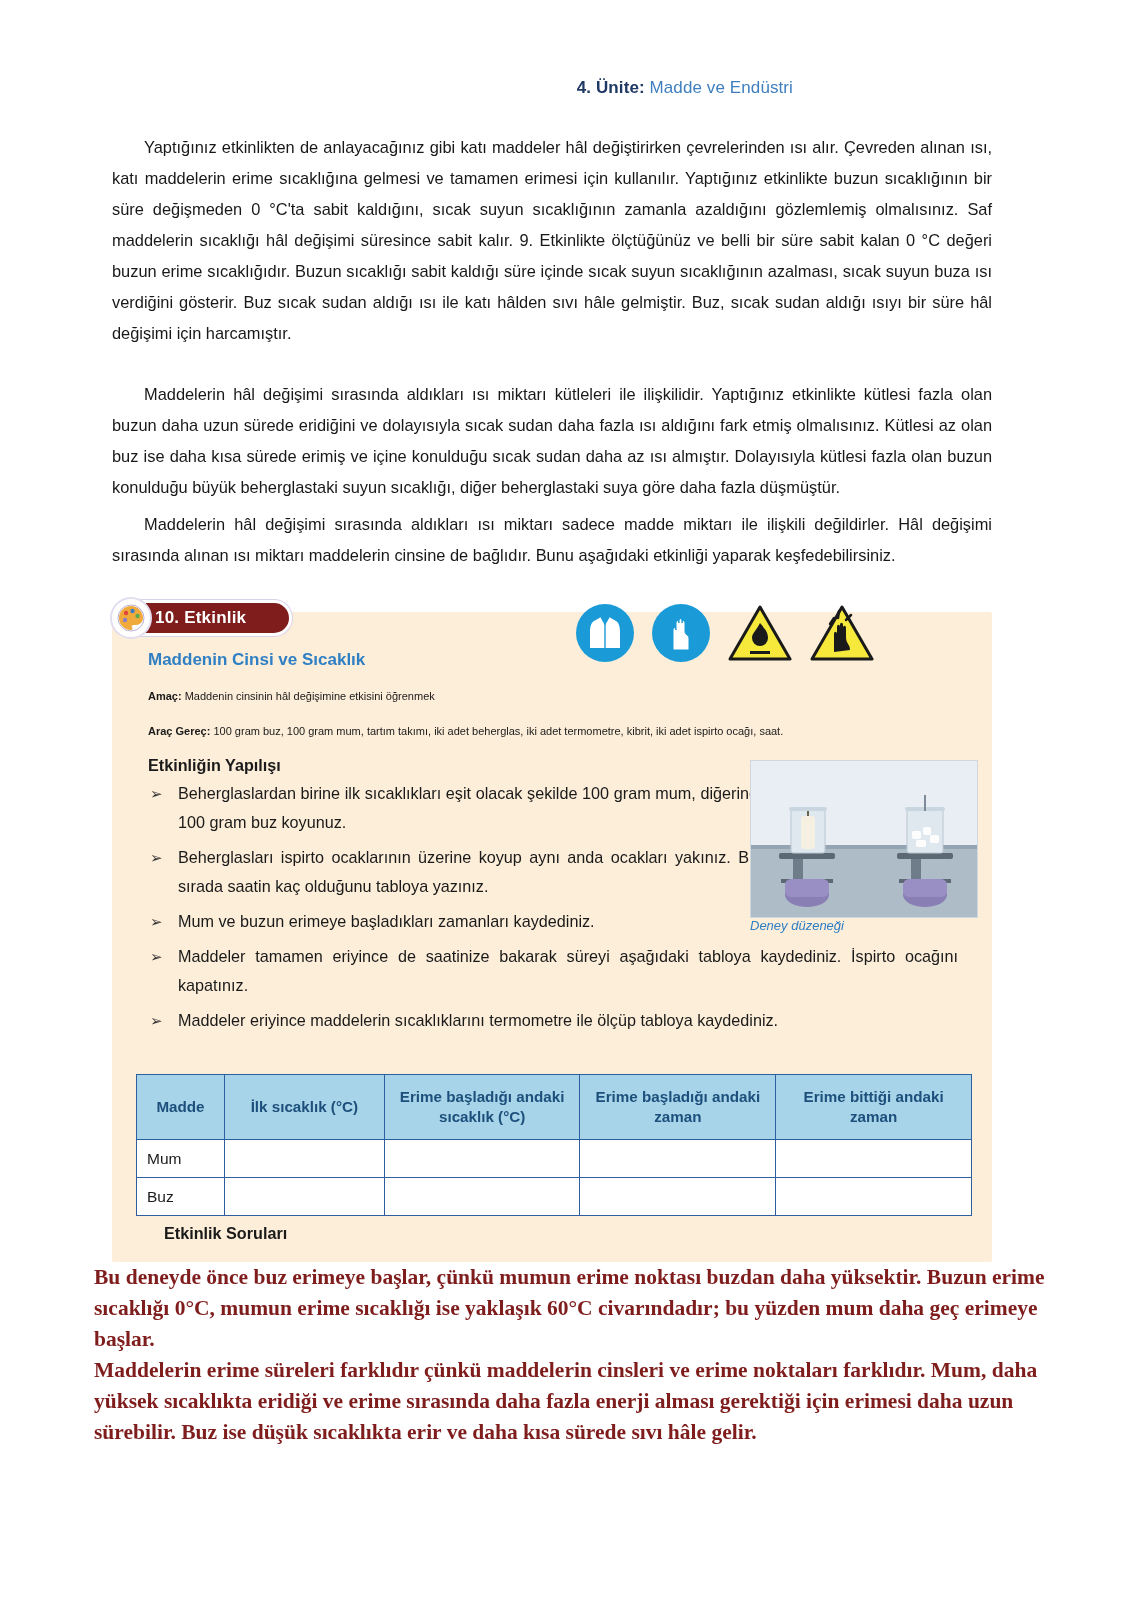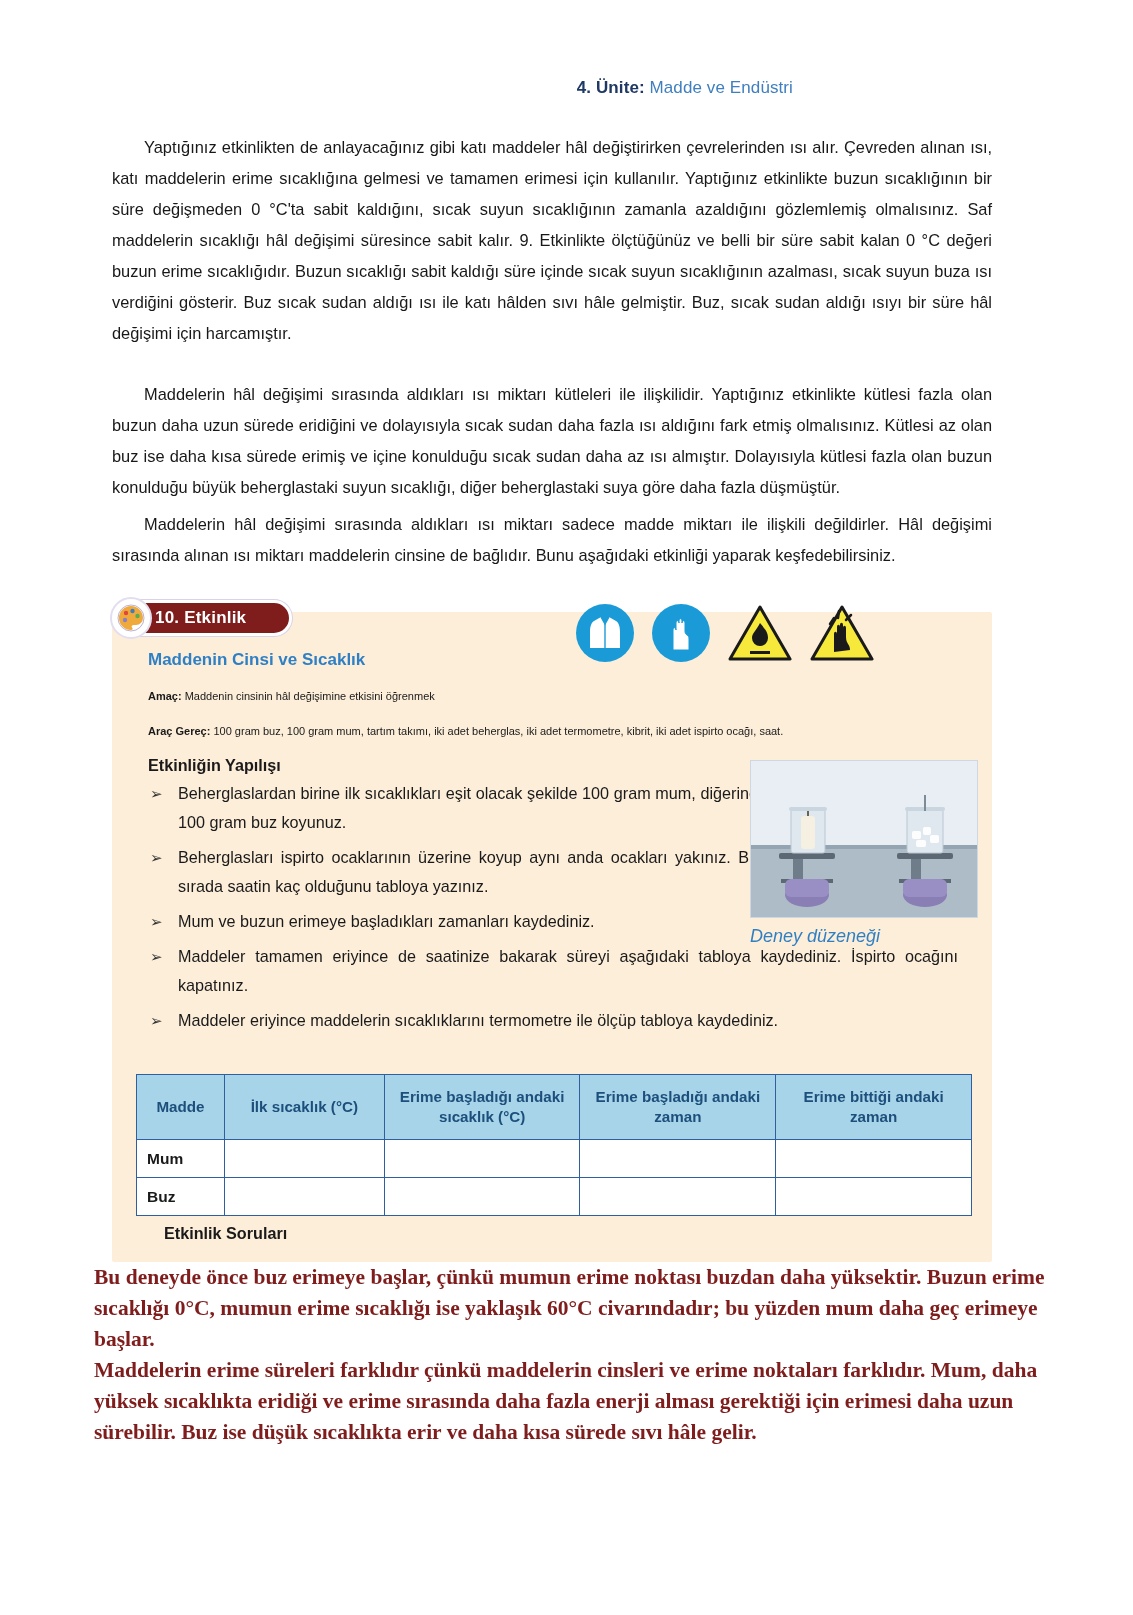--- a/index.html
+++ b/index.html
@@ -180,37 +180,35 @@
     width: 228px;
     height: 158px;
     background: linear-gradient(#e9eff4 0%, #dbe5ed 55%, #b9c6d2 56%, #a9b7c4 100%);
     border: 1px solid #cfd8e0;
     position: relative;
     overflow: hidden;
   }
   .exp-caption {
     color: #2f7fc4;
     font-style: italic;
-    font-size: 18px;
-    margin-top: 8px;
+    font-size: 13px;
     text-align: left;
   }
 
   
   .act-table {
     position: absolute;
     left: 24px;
     top: 462px;
     width: 836px;
     border-collapse: collapse;
     background: #ffffff;
   }
   .act-table th, .act-table td {
     border: 1px solid #2f5f9e;
-    font-weight: bold;
   }
   .act-table thead th {
     background: #a7d4e8;
     color: #1d4f7c;
     font-weight: bold;
     font-size: 15.2px;
     line-height: 20px;
     padding: 12px 6px;
     text-align: center;
   }

